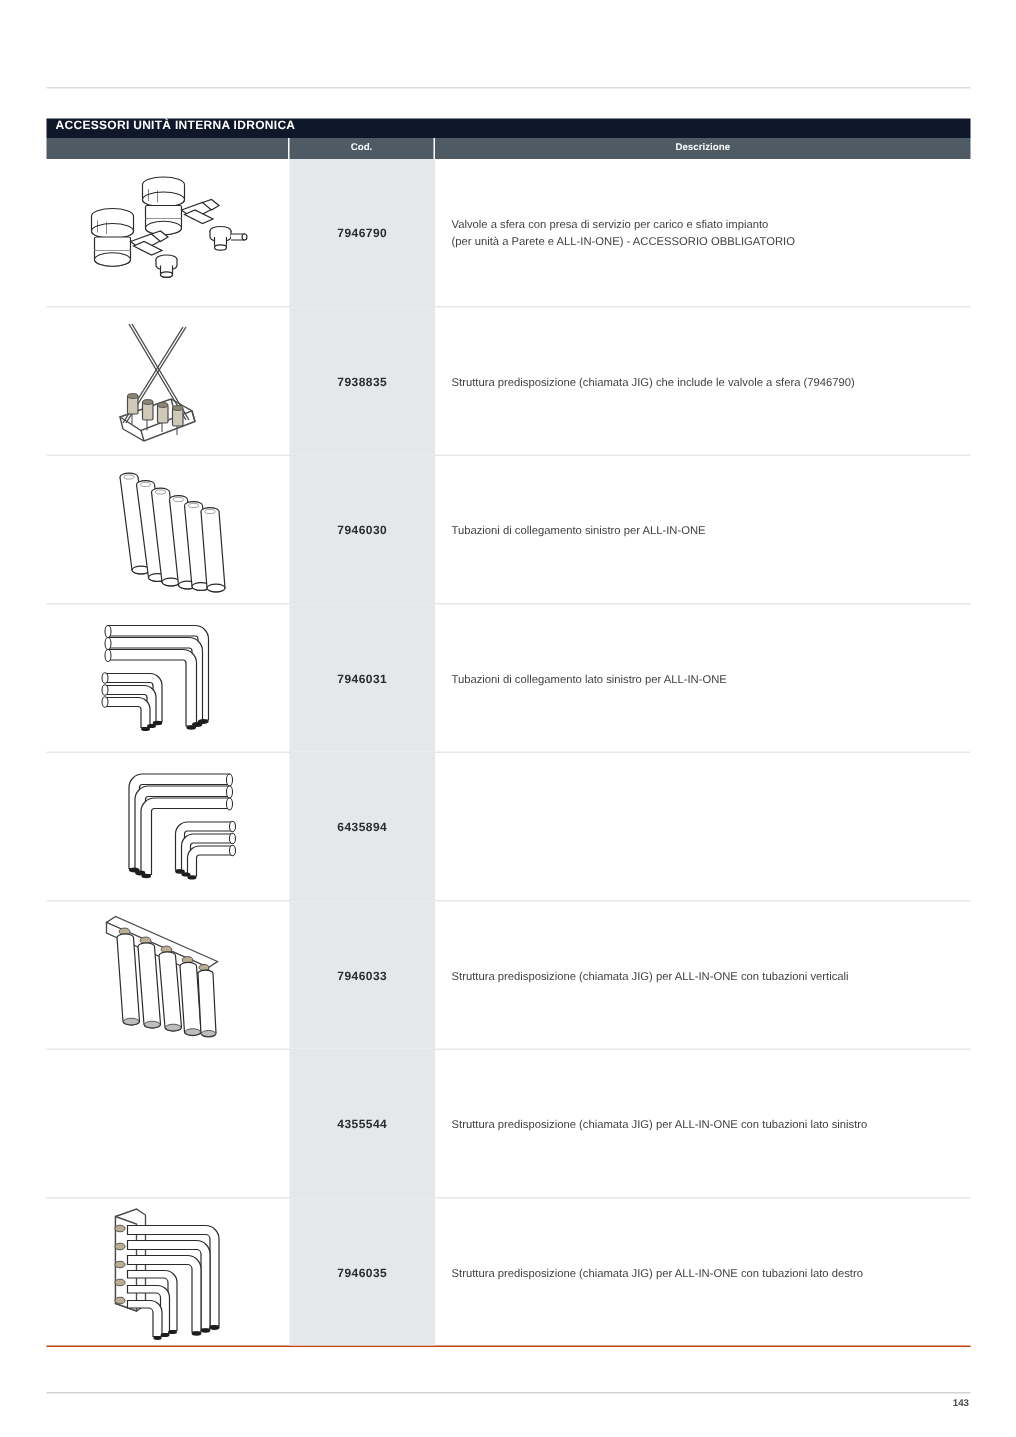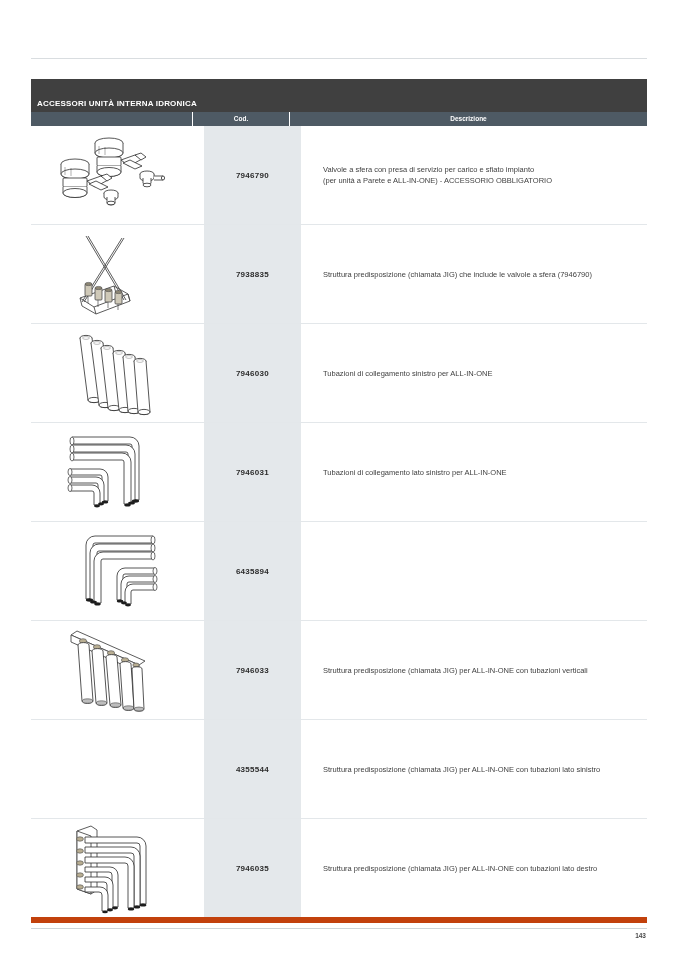--- a/index.html
+++ b/index.html
@@ -34,26 +34,26 @@
 
   .table-wrap {
     position: absolute;
     left: 31px;
     top: 79px;
     width: 616px;
   }
 
   
   .section-title {
-    background: #404040;
+    background: #0f172a;
     color: #ffffff;
     font-size: 8px;
     font-weight: bold;
     letter-spacing: 0.2px;
-    padding: 20px 0 4px 6px;
+    padding: 0 0 4px 6px;
     height: 9px;
     line-height: 9px;
     box-sizing: content-box;
   }
 
   
   .col-head {
     display: flex;
     background: #4e5a64;
     height: 14px;
@@ -77,24 +77,23 @@
   }
   .ch-desc {
     flex: 1;
   }
 
   
   .row {
     display: flex;
     border-bottom: 1px solid #e3e7ea;
     height: 98px;
-    gap: 11px;
   }
   .row:last-child {
-    border-bottom: 6px solid #c2410c;
+    border-bottom: 1px solid #c2410c;
   }
 
   .cell-img {
     width: 162px;
     display: flex;
     align-items: center;
     justify-content: center;
     box-sizing: border-box;
   }
   .cell-cod {

